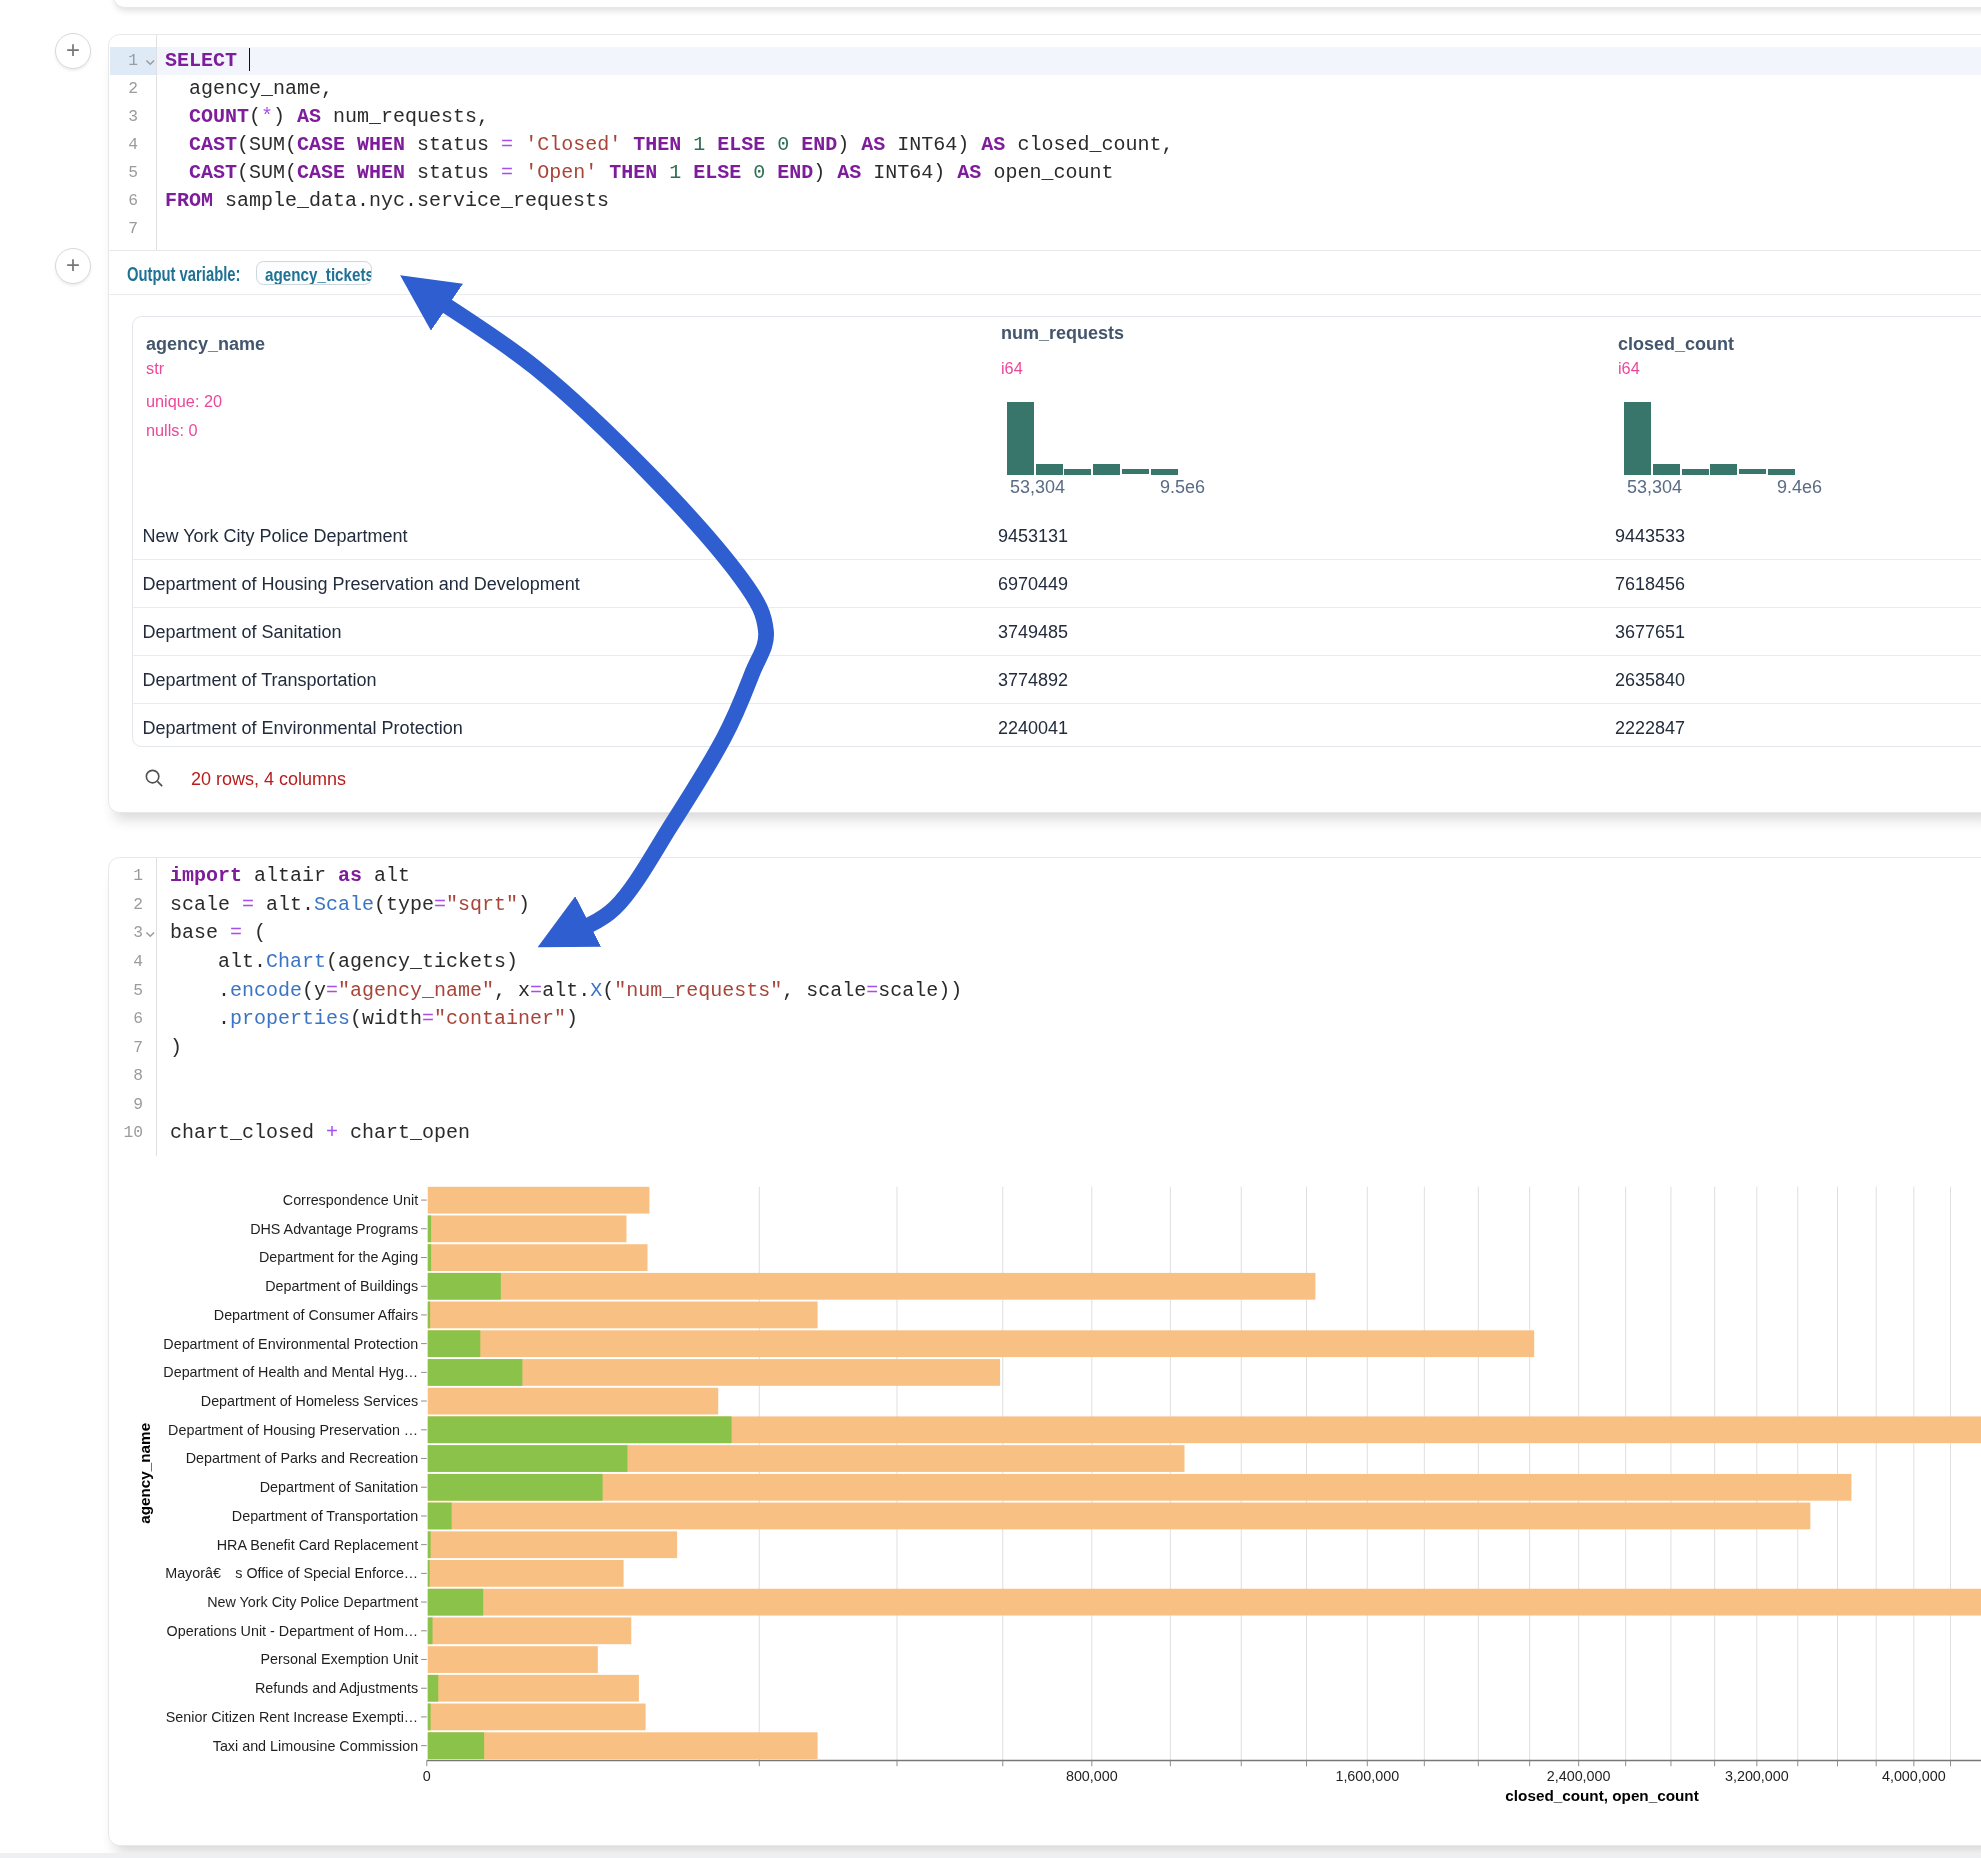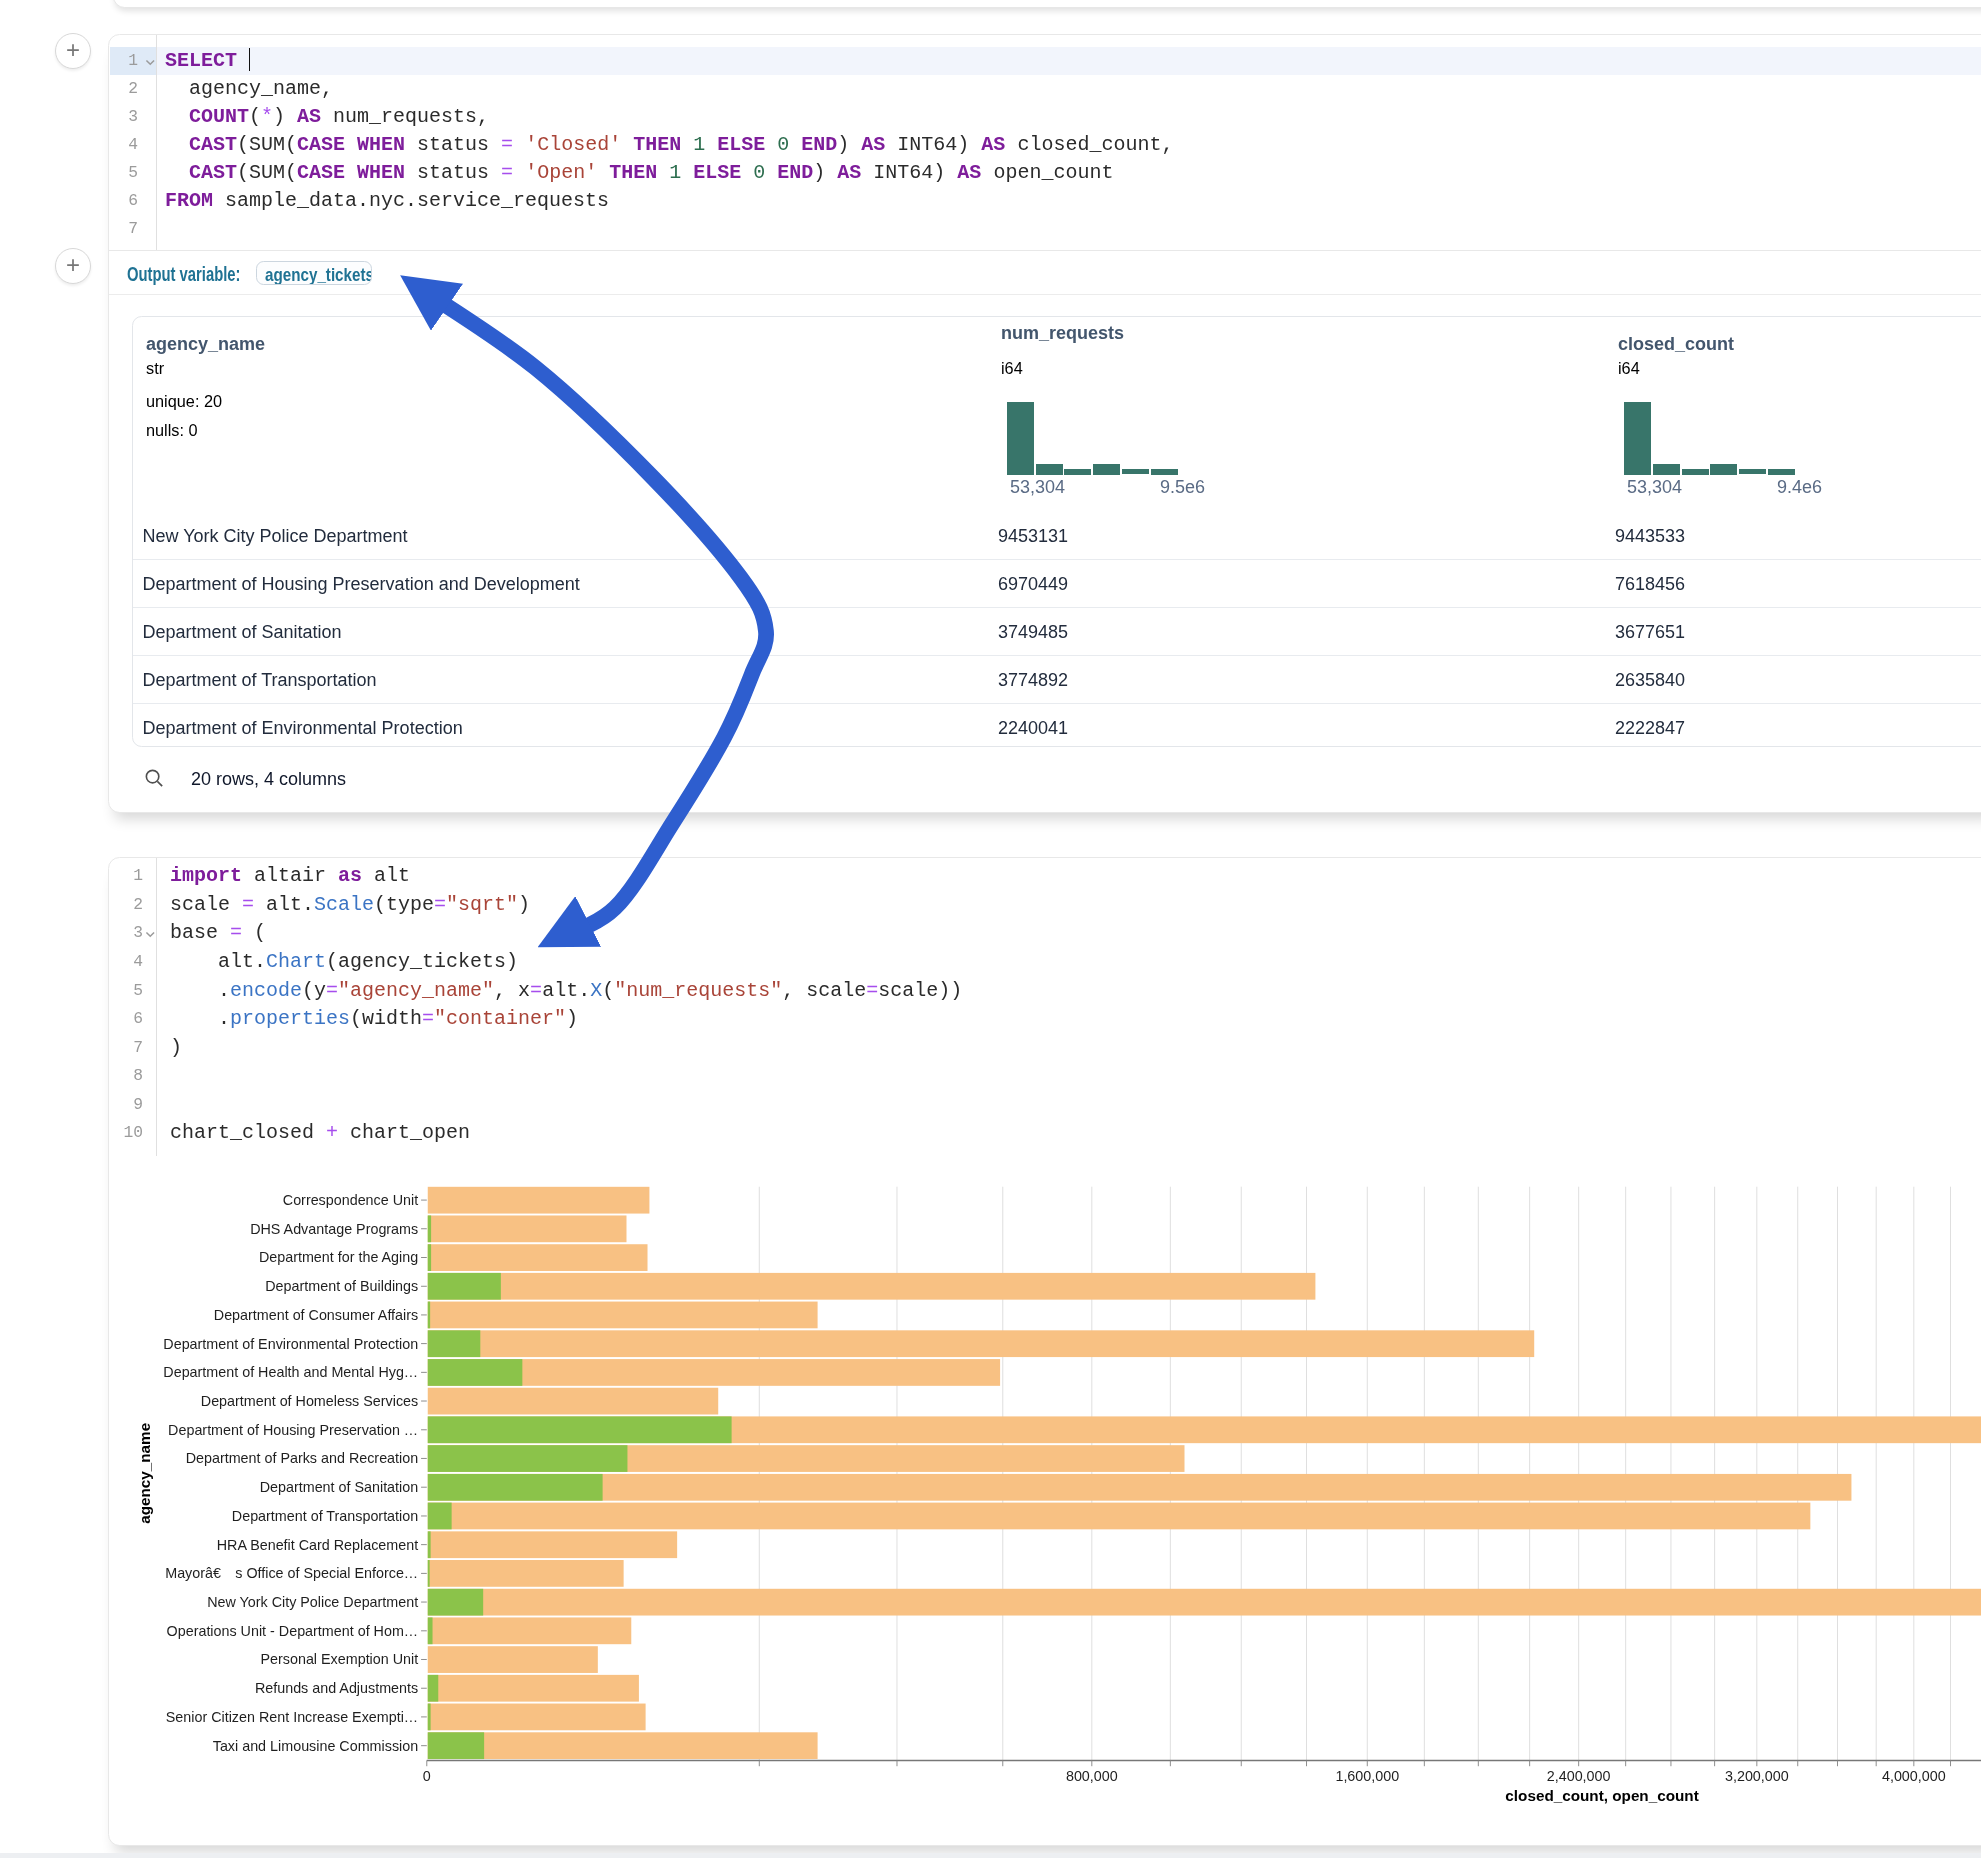--- a/index.html
+++ b/index.html
@@ -12,21 +12,21 @@
 .kw { color:#7e1d9b; font-weight:bold; }
 .op { color:#a64ded; }
 .st { color:#a94438; }
 .nm { color:#2d6e4f; }
 .fn { color:#3b74c4; }
 .cursor { display:inline-block; width:1.4px; height:23px; background:#111; vertical-align:-4.8px; }
 .plus { position:absolute; width:36px; height:36px; border:1.4px solid #d8d8d8; border-radius:50%;
   background:#fff; color:#777; font-size:24px; line-height:32px; text-align:center; font-weight:400;
   box-shadow:0 1.9px 2.9px rgba(0,0,0,0.07); }
 .th { position:absolute; font-size:18px; font-weight:bold; color:#43566d; line-height:21px; }
-.ts { position:absolute; font-size:16.3px; color:#000000; line-height:21px; }
+.ts { position:absolute; font-size:16.3px; color:#ec4899; line-height:21px; }
 .hl { position:absolute; font-size:18px; color:#5a6b85; text-align:center; line-height:21px; }
 .tr { position:absolute; left:23px; width:1874px; height:48px; line-height:48px; color:#222c3d; font-size:18px; }
 .c1 { position:absolute; left:10.5px; } .c2 { position:absolute; left:866px; } .c3 { position:absolute; left:1483px; }
 .axl { font-size:15px; fill:#1f1f1f; font-family:"Liberation Sans",sans-serif; }
 .axt { font-size:16px; font-weight:bold; fill:#000; font-family:"Liberation Sans",sans-serif; }
 .outvar { position:absolute; left:0; right:0; top:215px; height:45px; border-top:1px solid #e8e8e8;
   border-bottom:1px solid #ececec; }
 </style></head>
 <body>
 
@@ -115,21 +115,21 @@
       <span class="c3">2222847</span>
     </div>
     <div style="position:absolute;left:24px;top:524px;width:1872px;height:1px;background:#e8ebef"></div>
     <div style="position:absolute;left:24px;top:572px;width:1872px;height:1px;background:#e8ebef"></div>
     <div style="position:absolute;left:24px;top:620px;width:1872px;height:1px;background:#e8ebef"></div>
     <div style="position:absolute;left:24px;top:668px;width:1872px;height:1px;background:#e8ebef"></div>
     <svg style="position:absolute;left:34px;top:732px" width="23" height="23" viewBox="0 0 24 24">
       <circle cx="10" cy="10" r="6.5" fill="none" stroke="#4f4f4f" stroke-width="1.7"></circle>
       <line x1="15" y1="15" x2="20" y2="20" stroke="#4f4f4f" stroke-width="1.7"></line>
     </svg>
-    <div style="position:absolute;left:82px;top:734px;font-size:18px;line-height:21px;color:#0f172a">20 rows, 4 columns</div>
+    <div style="position:absolute;left:82px;top:734px;font-size:18px;line-height:21px;color:#b91c1c">20 rows, 4 columns</div>
 </div>
 
 <div class="cell" style="left:108px;top:857px;width:1893px;height:989px">
   <div class="code" style="height:298px">
       <div style="position:absolute;left:47px;top:0;bottom:0;width:1px;background:#e0e0e0"></div>
       <div class="ln" style="top:4.4px;width:34px">1</div>
       <div class="cl" style="top:4.4px;left:61px"><span class="kw">import</span> altair <span class="kw">as</span> alt</div>
       <div class="ln" style="top:33px;width:34px">2</div>
       <div class="cl" style="top:33px;left:61px">scale <span class="op">=</span> alt.<span class="fn">Scale</span>(type<span class="op">=</span><span class="st">"sqrt"</span>)</div>
       <div class="ln" style="top:61px;width:34px">3</div>

